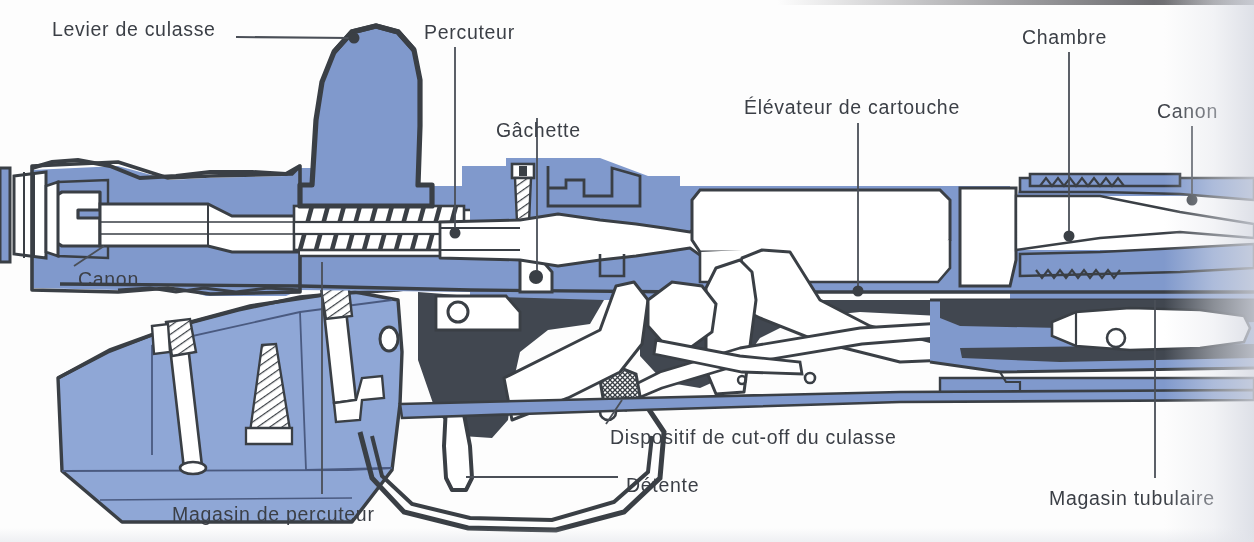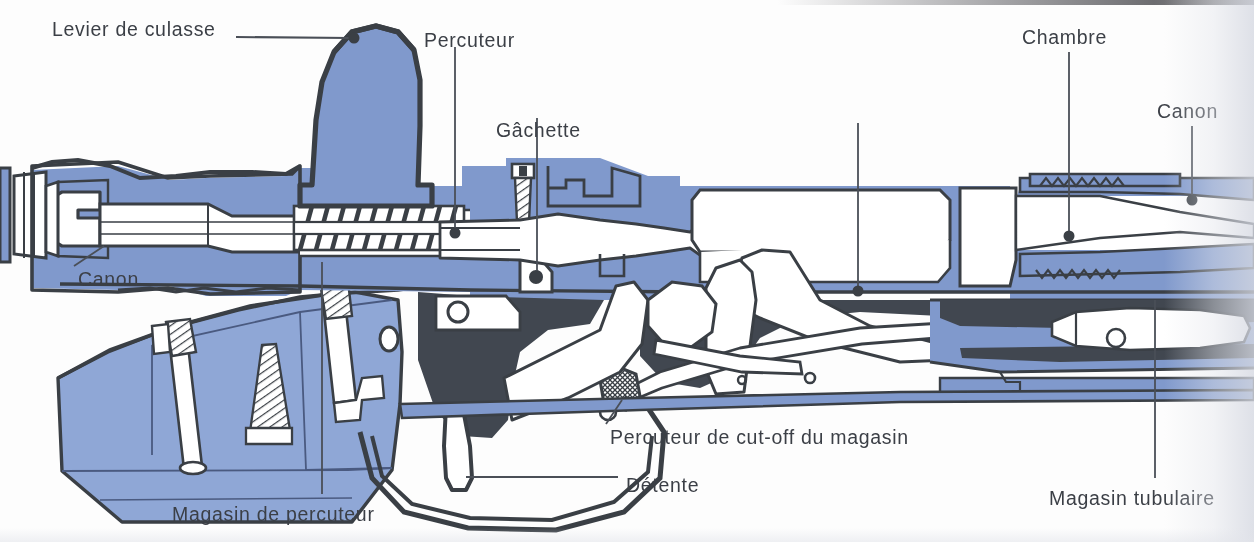--- a/index.html
+++ b/index.html
@@ -336,27 +336,28 @@
         </g>
         <g>
           <line x1="1155" y1="478" x2="1155" y2="300" stroke-width="1.8"></line>
         </g>
       </g>
 
     </g>
   </svg>
 
   <div class="lbl" style="left:52px;  top:20px;">Levier de culasse</div>
-  <div class="lbl" style="left:424px; top:31px;">Percuteur</div>
+  <div class="lbl" style="left:424px; top:23px;">Percuteur</div>
   <div class="lbl" style="left:496px; top:93px;margin-top:28px;">Gâchette</div>
+  <div class="lbl" style="left:744px; top:98px;">Élévateur de cartouche</div>
   <div class="lbl" style="left:1022px;top:28px;text-align:center;">Chambre</div>
   <div class="lbl" style="left:1157px;top:102px;">Canon</div>
   <div class="lbl" style="left:78px;  top:270px;">Canon</div>
   <div class="lbl" style="left:172px; top:505px;">Magasin de percuteur</div>
-  <div class="lbl" style="left:610px; top:428px;">Percuteur de cut-off du magasin</div>
+  <div class="lbl" style="left:610px; top:428px;">Dispositif de cut-off du culasse</div>
   <div class="lbl" style="left:626px; top:476px;">Détente</div>
   <div class="lbl" style="left:1049px;top:489px;">Magasin tubulaire</div>
 
   <div id="scan-shade-top"></div>
   <div id="scan-shade-right"></div>
   <div id="scan-shade-bottom"></div>
 
 </div>
 
 </body></html>

